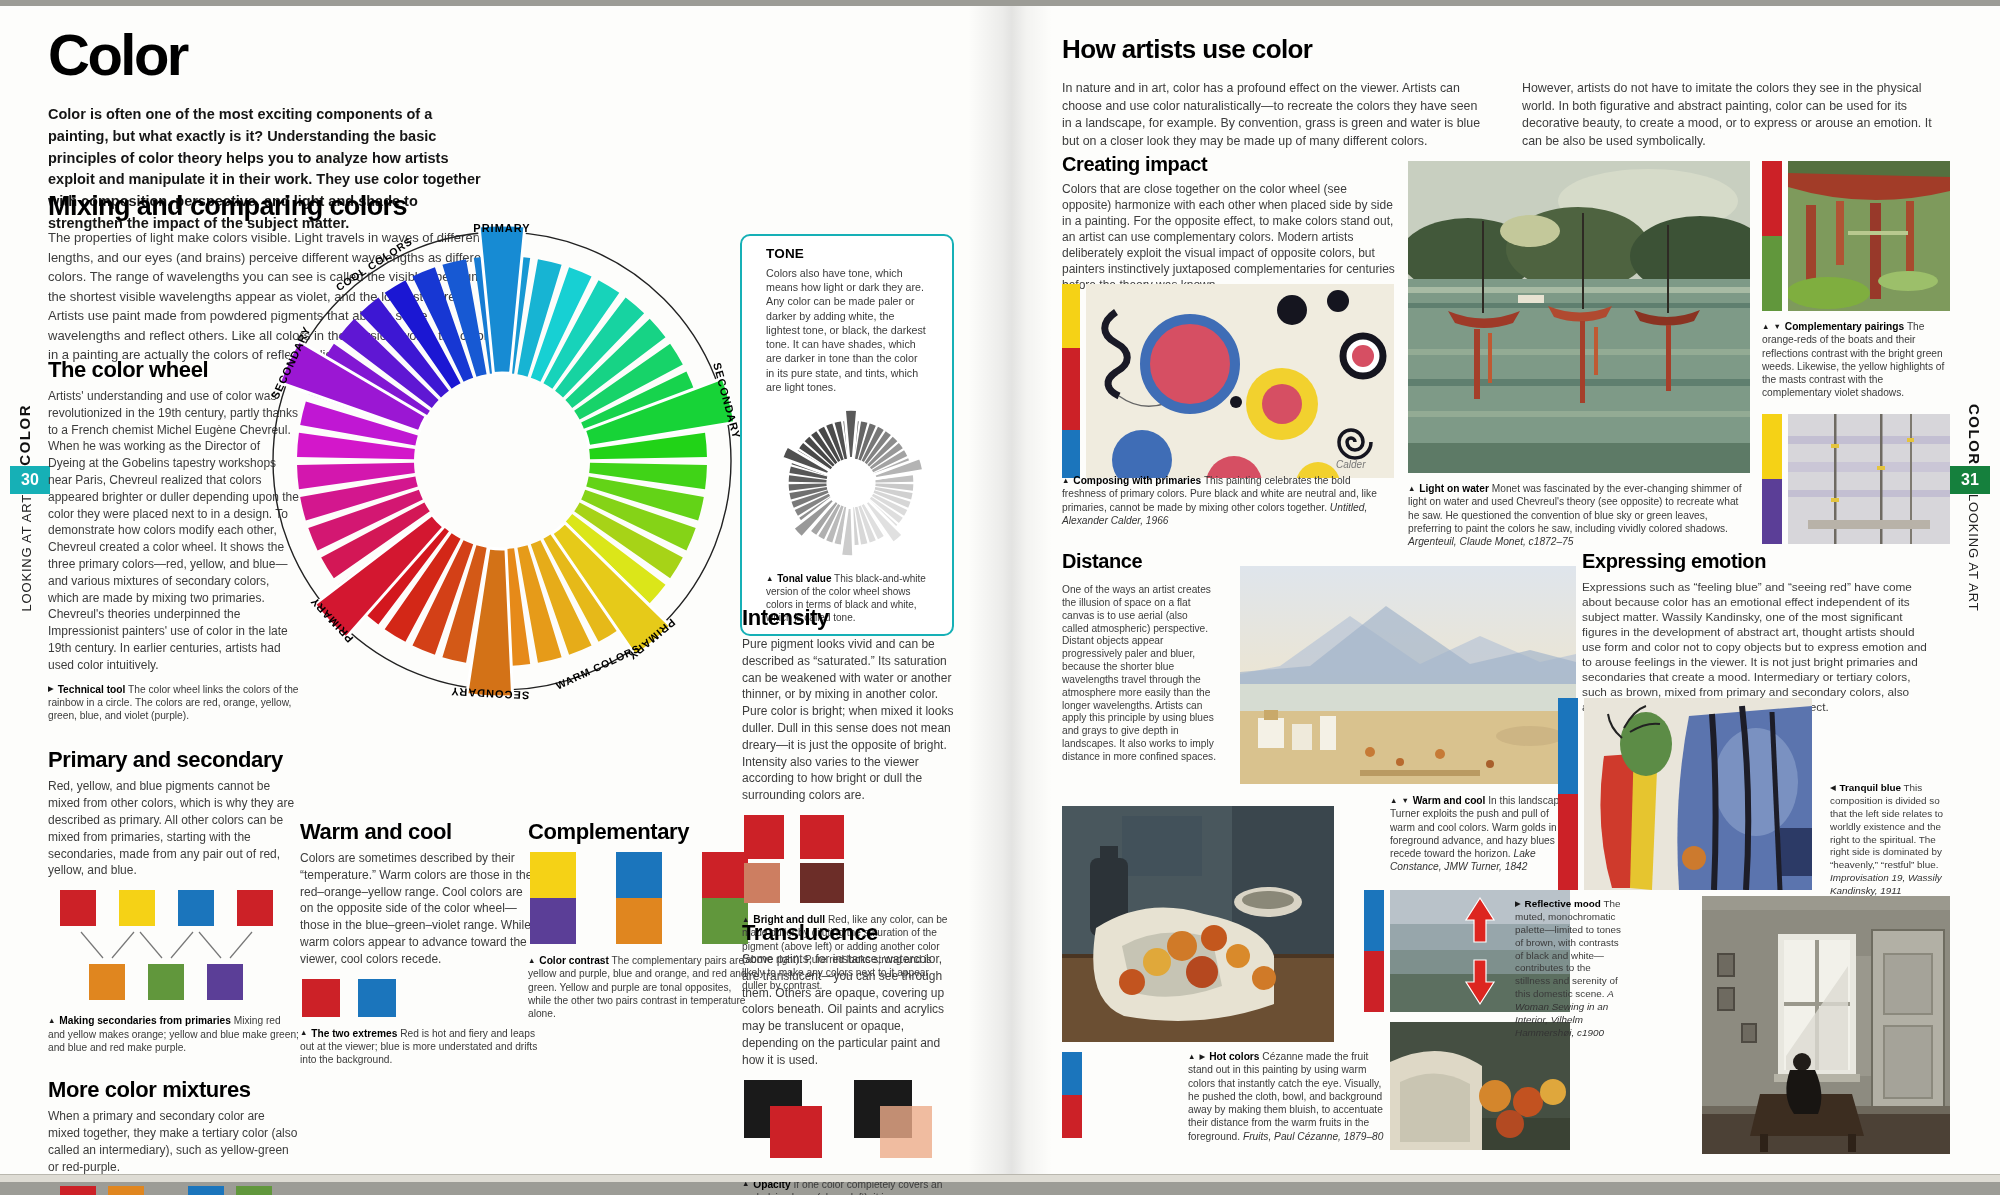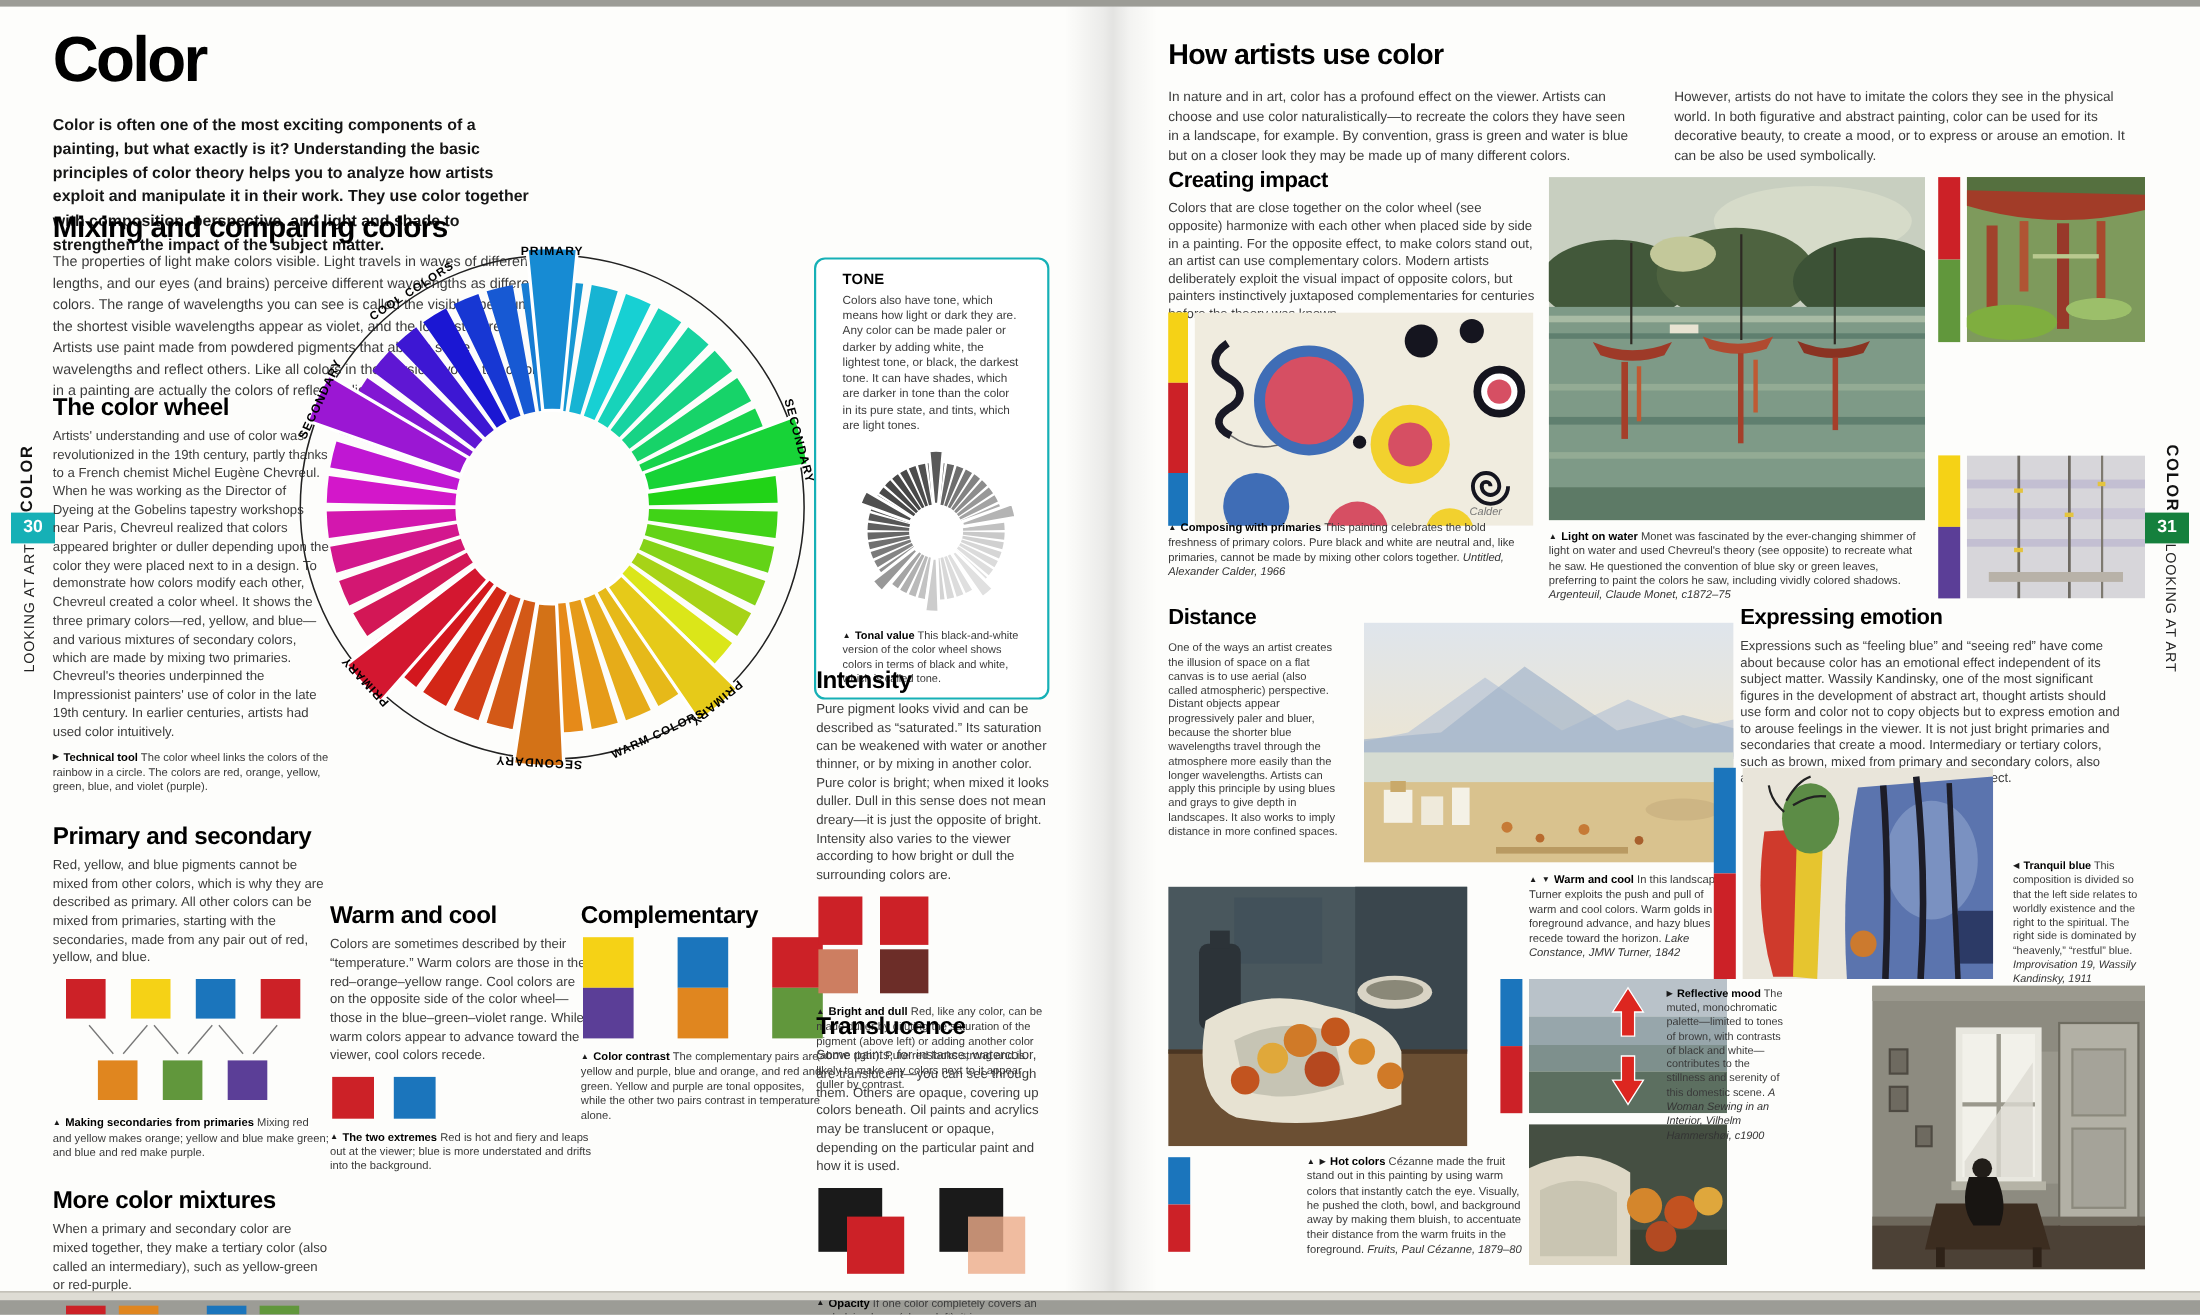--- a/index.html
+++ b/index.html
@@ -330,20 +330,21 @@
     <rect width="162" height="26" fill="#55703f"></rect>
     <path d="M0,26 q80,24 162,4 l0,-14 l-162,-4 z" fill="#a23c28"></path>
     <rect x="18" y="44" width="10" height="88" fill="#a0432c"></rect>
     <rect x="48" y="40" width="8" height="64" fill="#b05434"></rect>
     <rect x="82" y="42" width="11" height="96" fill="#98392a"></rect>
     <rect x="118" y="40" width="8" height="70" fill="#a84a2e"></rect>
     <ellipse cx="40" cy="132" rx="42" ry="16" fill="#7fae3f"></ellipse>
     <ellipse cx="120" cy="120" rx="30" ry="10" fill="#9cbf6a"></ellipse>
     <rect x="60" y="70" width="60" height="4" fill="#b9c98f"></rect>
   </svg>
+  <p class="abs cap" style="left:1762px;top:314px;width:188px;margin:0;"><span class="mk">▲ ▼</span> <b>Complementary pairings</b> <span>The orange-reds of the boats and their reflections contrast with the bright green weeds. Likewise, the yellow highlights of the masts contrast with the complementary violet shadows.</span></p>
 
   <div class="abs colorbar" style="left:1762px;top:408px;width:20px;height:130px;">
     <div style="background: rgb(245, 210, 22);"></div>
         <div style="background: rgb(91, 62, 151);"></div>
   </div>
   <svg class="abs artwork" style="left:1788px;top:408px;" width="162" height="130" viewBox="0 0 162 130">
     <rect width="162" height="130" fill="#d7d6da"></rect>
     <rect y="22" width="162" height="8" fill="#c3bfd2"></rect>
     <rect y="48" width="162" height="10" fill="#cac6d6"></rect>
     <rect y="76" width="162" height="7" fill="#c3bfd2"></rect>

